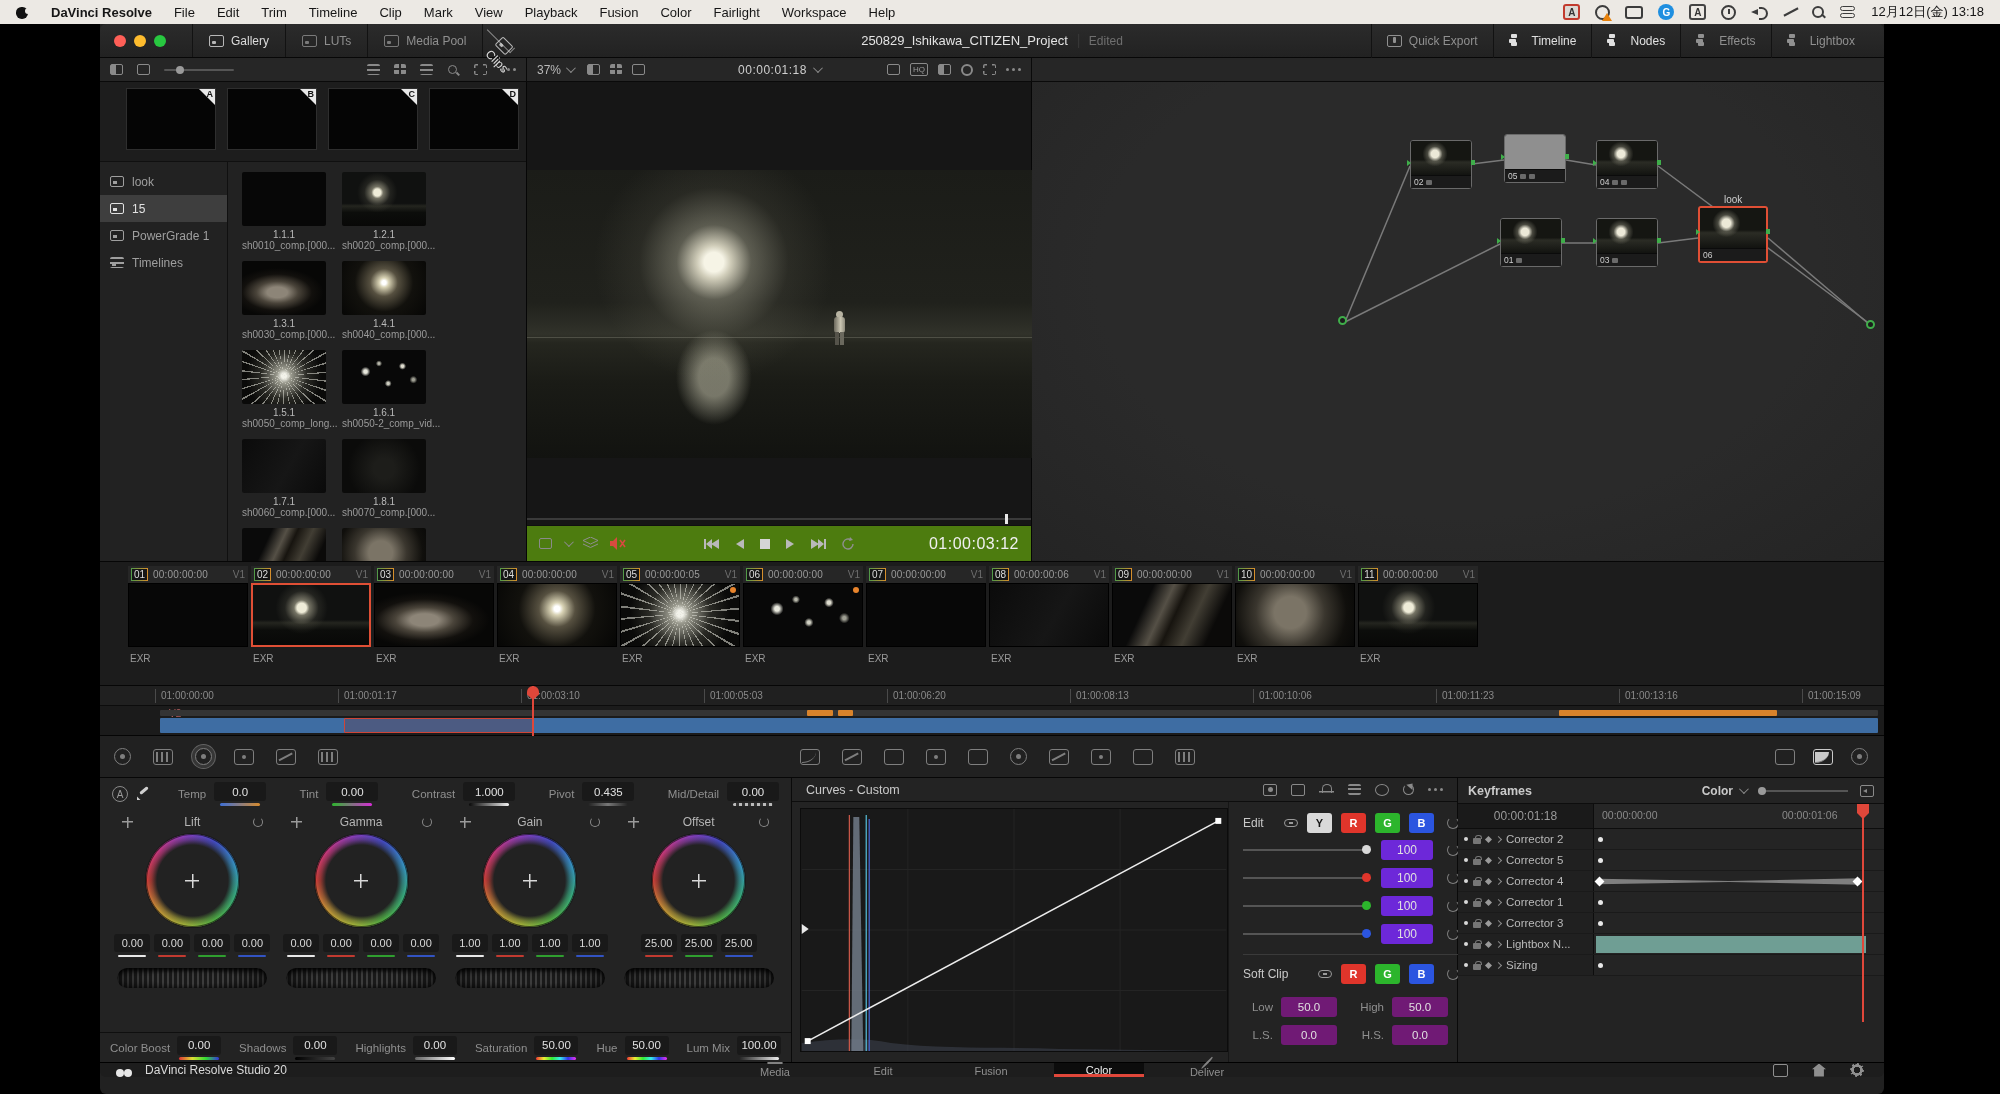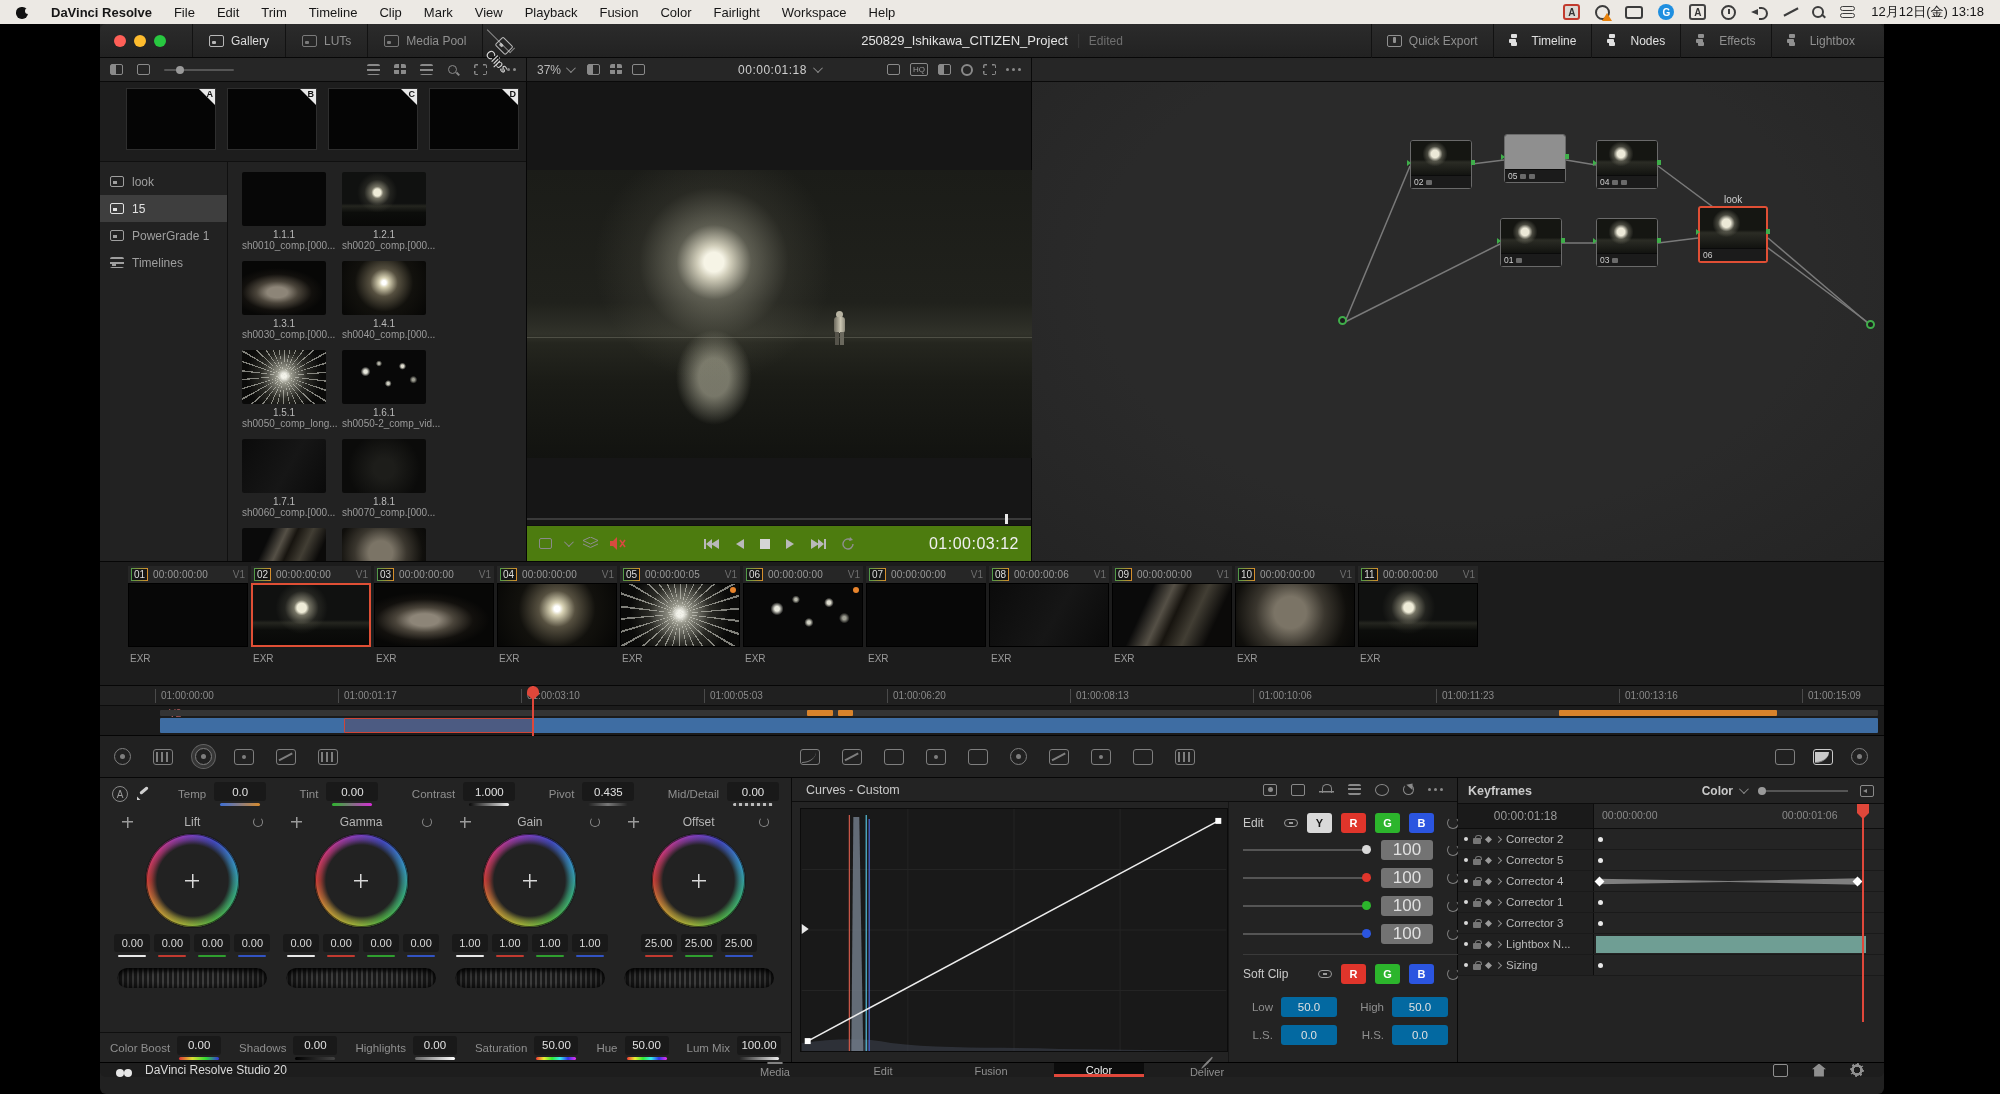--- a/index.html
+++ b/index.html
@@ -299,26 +299,26 @@
   .chbtn.ch-y{background:#d9d9d9;color:#161616;}
   .chbtn.ch-r{background:#e0352b;}
   .chbtn.ch-g{background:#2cb52c;}
   .chbtn.ch-b{background:#2b55e0;}
   .resetc{width:12px;height:12px;border:1.5px solid #7e7e7e;border-radius:50%;border-top-color:transparent;position:relative;margin-left:4px;}
   .esl{display:flex;align-items:center;gap:10px;height:28px;}
   .esl-line{width:128px;height:2px;background:#555;position:relative;}
   .esl-knob{position:absolute;right:0;top:-4px;width:9px;height:9px;border-radius:50%;}
   .kn-w .esl-knob{background:#d9d9d9;}.kn-r .esl-knob{background:#e0352b;}
   .kn-g .esl-knob{background:#2cb52c;}.kn-b .esl-knob{background:#2b55e0;}
-  .esl-val{width:52px;height:20px;background:#737373;border-radius:3px;color:#e0e0e0;font-size:17px;display:flex;align-items:center;justify-content:center;text-align:center;}
+  .esl-val{width:52px;height:20px;background:#6d28d9;border-radius:3px;color:#e0e0e0;font-size:12px;display:flex;align-items:center;justify-content:center;text-align:center;}
   .ep-div{border-top:1px solid #3a3a3a;margin:6px 0;}
   .ep-fields{display:grid;grid-template-columns:1fr 1fr;row-gap:8px;column-gap:6px;margin-top:10px;}
   .epf{display:flex;align-items:center;gap:8px;}
   .epf-label{width:30px;font-size:11.5px;color:#8f8f8f;text-align:right;}
-  .epf-val{width:56px;height:20px;background:#0369a1;border-radius:3px;color:#e0e0e0;font-size:11.5px;display:flex;align-items:center;justify-content:center;}
+  .epf-val{width:56px;height:20px;background:#701a75;border-radius:3px;color:#e0e0e0;font-size:11.5px;display:flex;align-items:center;justify-content:center;}
 
   
   .kfp{flex:1;background:#232323;display:flex;flex-direction:column;position:relative;}
   .kf-head{height:26px;display:flex;align-items:center;padding:0 10px;border-bottom:1px solid #0d0d0d;gap:12px;}
   .kf-title{font-size:12.5px;color:#c9c9c9;font-weight:bold;}
   .kf-mode{margin-left:auto;font-size:12px;color:#c9c9c9;font-weight:bold;display:flex;align-items:center;gap:6px;}
   .kf-slider{width:90px;height:2px;background:#555;position:relative;}
   .kf-slider::before{content:"";position:absolute;left:0;top:-3px;width:8px;height:8px;border-radius:50%;background:#9a9a9a;}
   .kf-collapse{width:14px;height:12px;border:1px solid #8a8a8a;border-radius:2px;position:relative;}
   .kf-collapse::after{content:"";position:absolute;left:2px;top:3px;border-top:2.5px solid transparent;border-bottom:2.5px solid transparent;border-right:4px solid #8a8a8a;}

